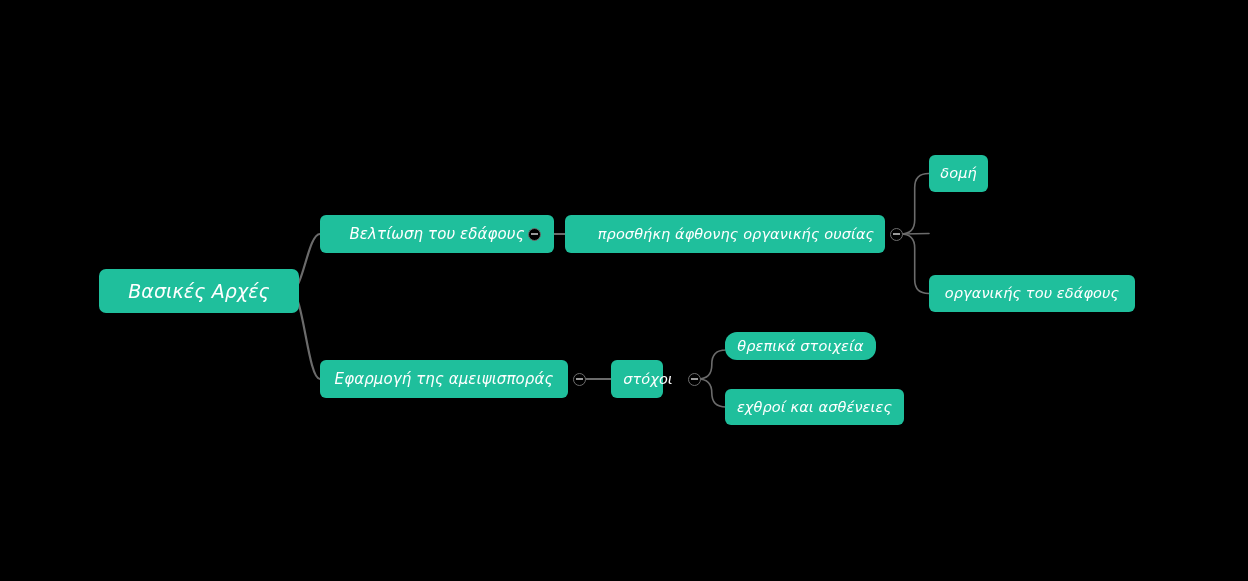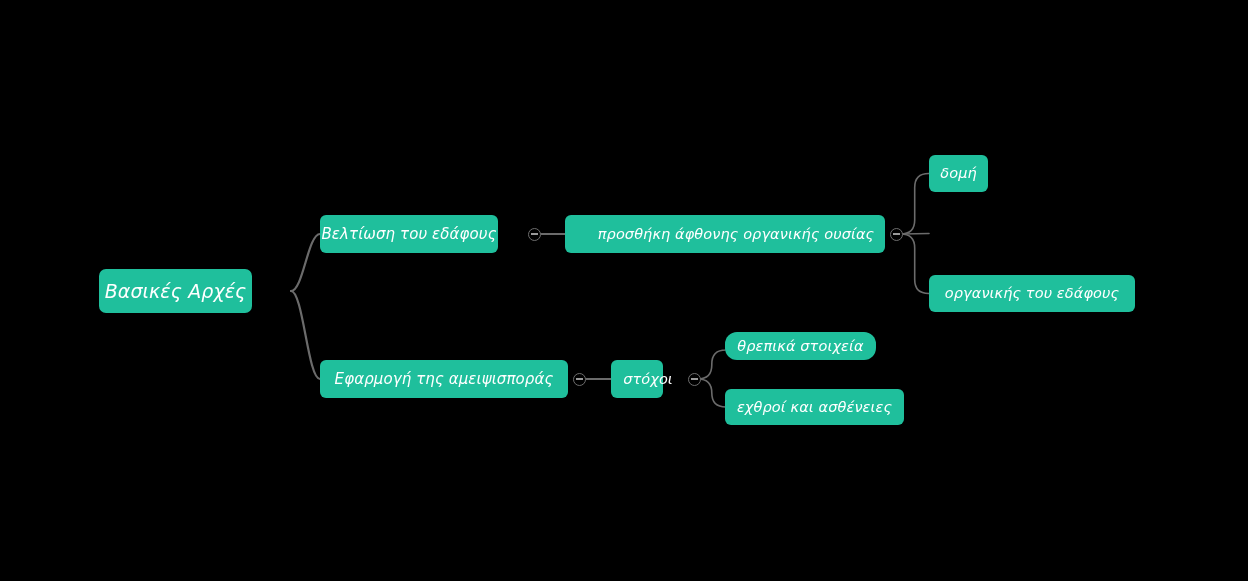--- a/index.html
+++ b/index.html
@@ -82,25 +82,25 @@
       <path d="M 541 234 L 565 234" fill="none" stroke="#6b6b6b" stroke-width="1.8" stroke-linecap="round"></path>
       <path d="M 903 234 L 900.7 234 Q 914.7 234 914.7 220 L 914.7 187.5 Q 914.7 173.5 928.7 173.5 L 929 173.5" fill="none" stroke="#6b6b6b" stroke-width="1.6" stroke-linecap="round"></path>
       <path d="M 903 234 L 929 233.5" fill="none" stroke="#6b6b6b" stroke-width="1.6" stroke-linecap="round"></path>
       <path d="M 903 234 L 900.7 234 Q 914.7 234 914.7 248 L 914.7 279.5 Q 914.7 293.5 928.7 293.5 L 929 293.5" fill="none" stroke="#6b6b6b" stroke-width="1.6" stroke-linecap="round"></path>
       <path d="M 291 291 C 303.18 291 307.82 379 320 379" fill="none" stroke="#6b6b6b" stroke-width="2.2" stroke-linecap="round"></path>
       <path d="M 586 379 L 611 379" fill="none" stroke="#6b6b6b" stroke-width="1.8" stroke-linecap="round"></path>
       <path d="M 701 379 L 697.8 379 Q 711.8 379 711.8 365 L 711.8 364 Q 711.8 350 725.8 350 L 725 350" fill="none" stroke="#6b6b6b" stroke-width="1.6" stroke-linecap="round"></path>
       <path d="M 701 379 L 697.8 379 Q 711.8 379 711.8 393 L 711.8 393 Q 711.8 407 725.8 407 L 725 407" fill="none" stroke="#6b6b6b" stroke-width="1.6" stroke-linecap="round"></path>
     </svg>
 
-  <div class="node root" style="left: 99px; top: 269px; width: 153px; height: 44px;">
+  <div class="node root" style="left: 99px; top: 269px; width: 200px; height: 44px;">
     <span>Βασικές Αρχές</span>
   </div>
 
-  <div class="node lvl1" style="left: 320px; top: 215px; width: 178px; height: 38px;">
+  <div class="node lvl1" style="left: 320px; top: 215px; width: 234px; height: 38px;">
     <span>Βελτίωση του εδάφους</span>
   </div>
 
   <div class="node lvl2" style="left: 565px; top: 215px; width: 320px; height: 38px;">
     <span>προσθήκη άφθονης οργανικής ουσίας</span>
   </div>
 
   <div class="node lvl3" style="left: 929px; top: 155px; width: 59px; height: 37px;">
     <span>δομή</span>
   </div>

